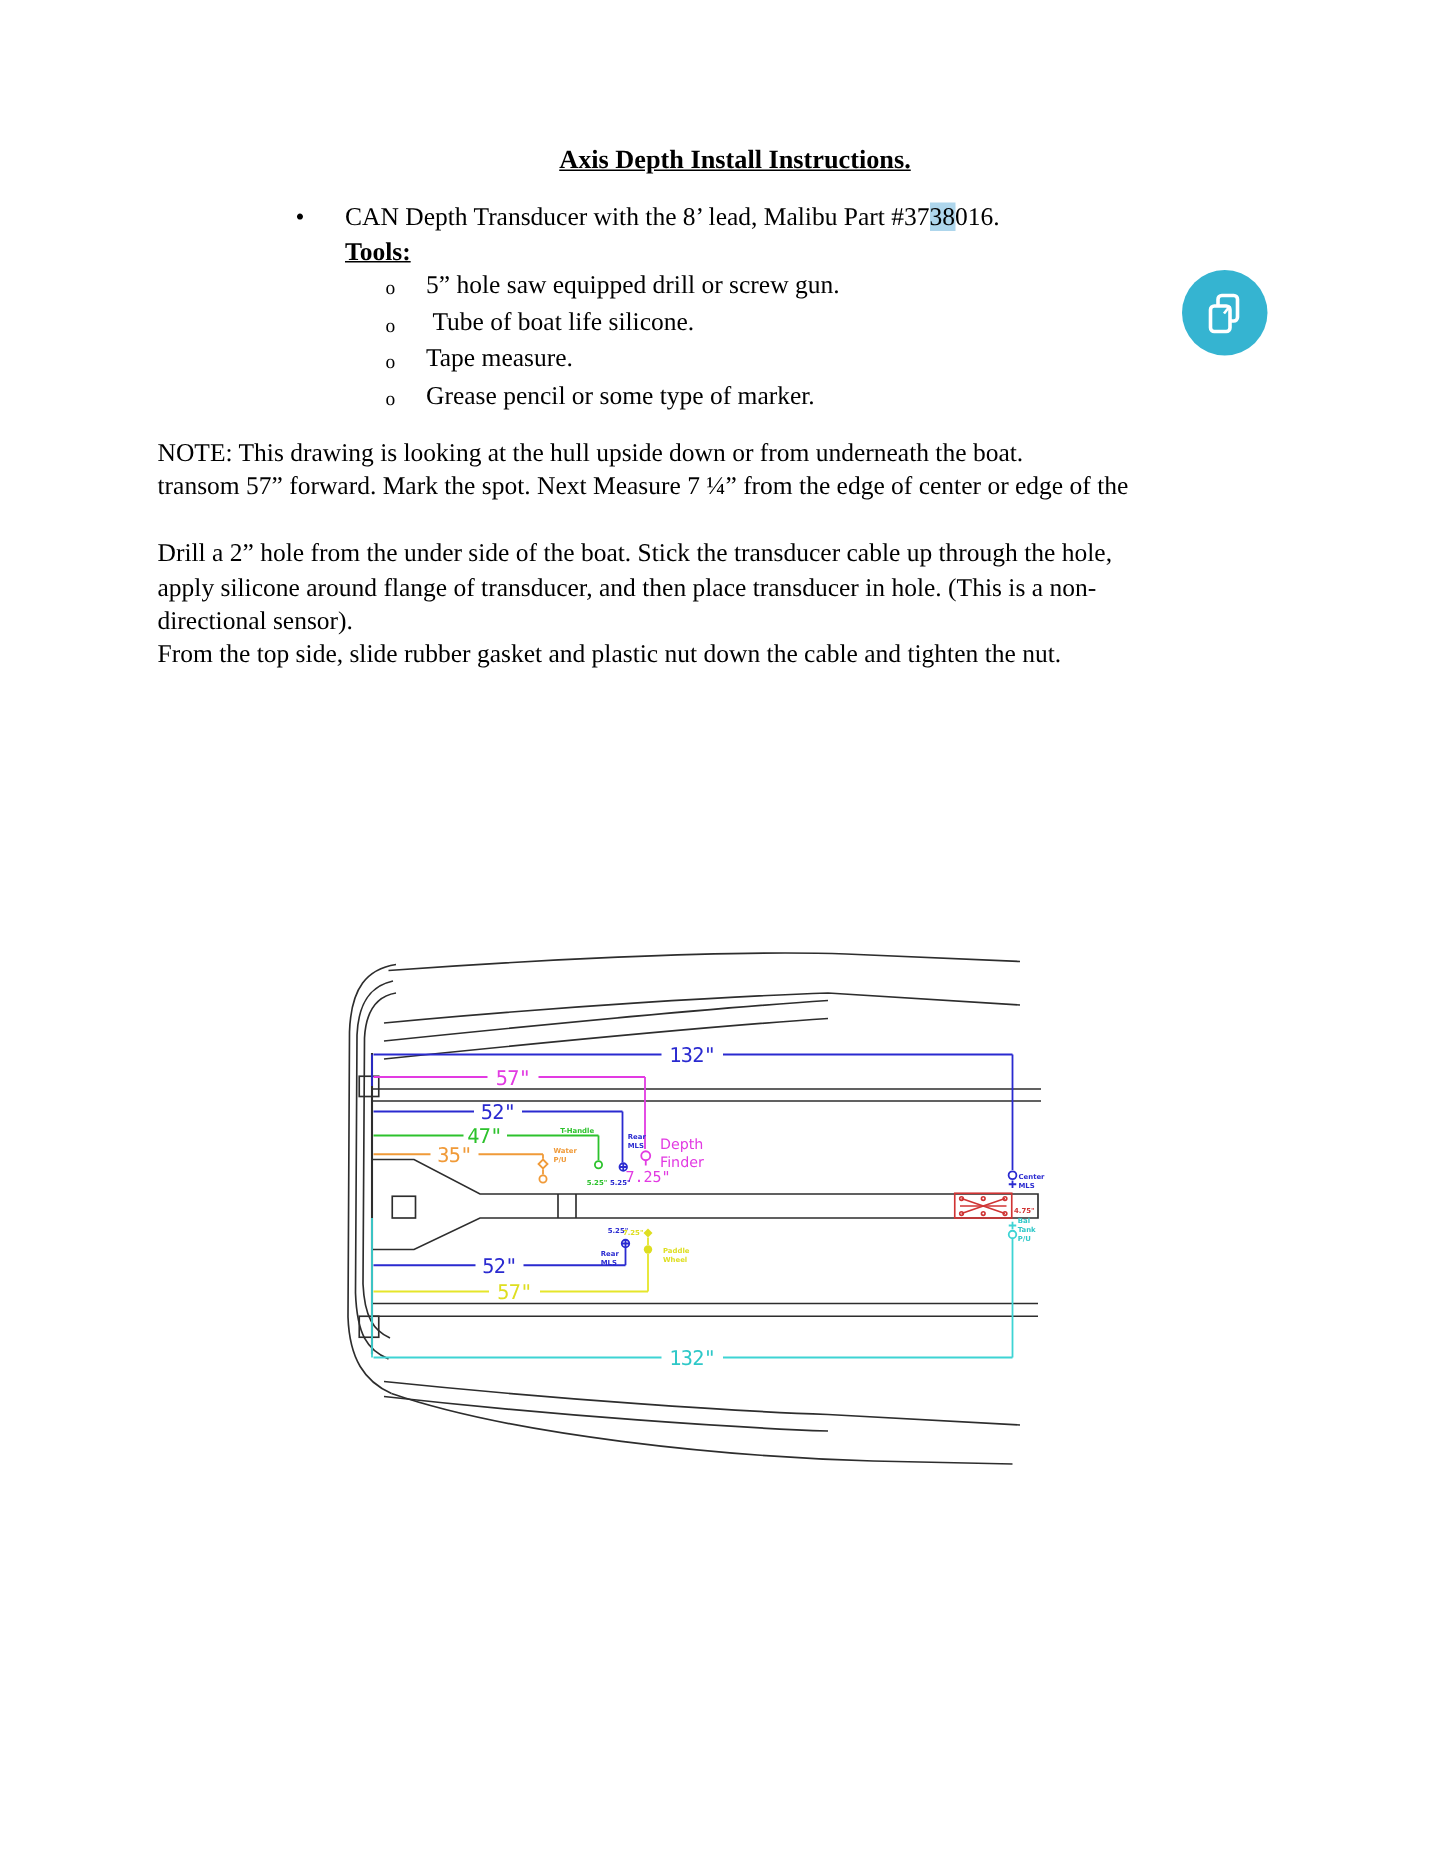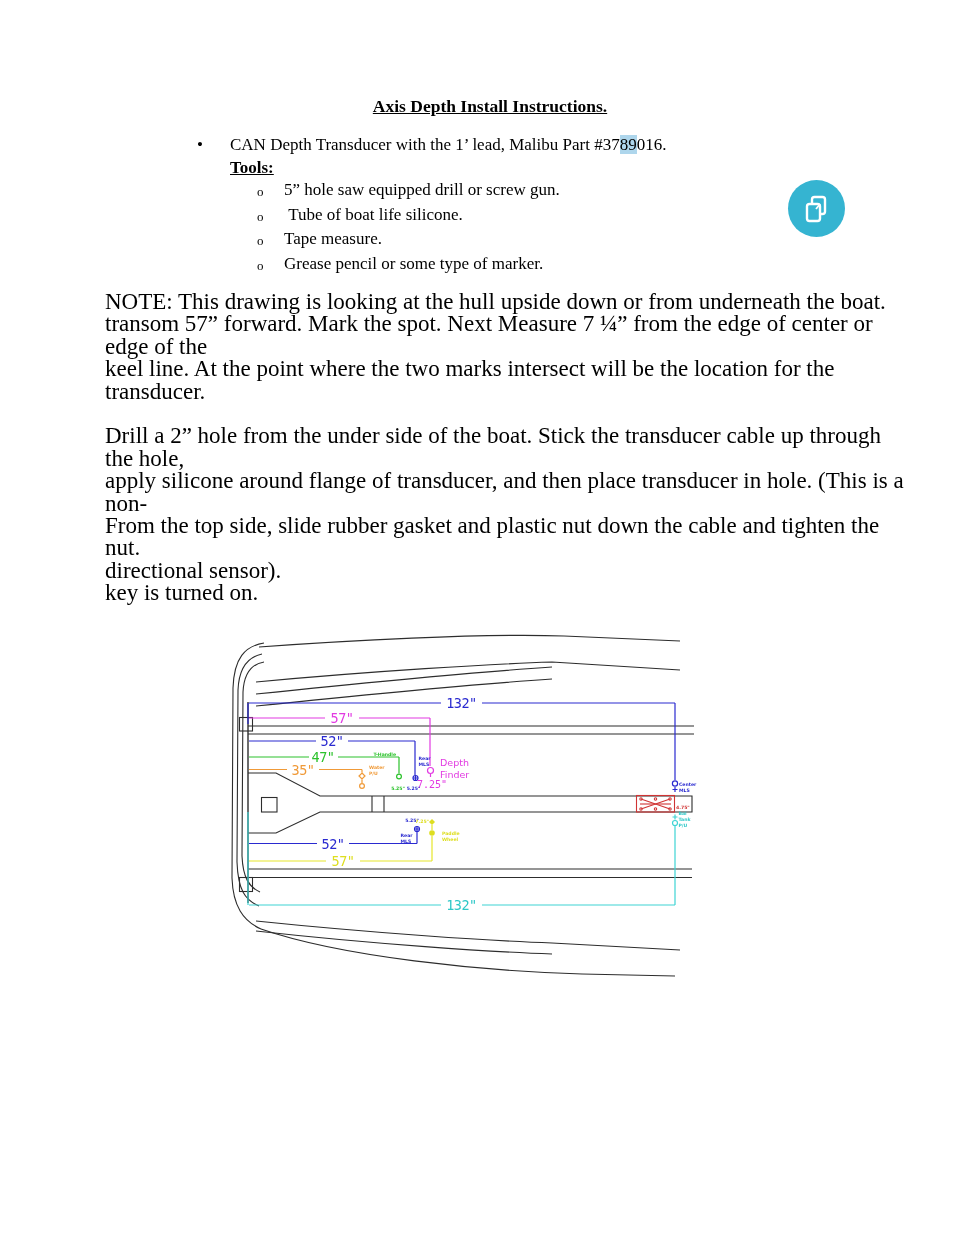--- a/index.html
+++ b/index.html
@@ -7,21 +7,21 @@
         font-family:"Liberation Serif", serif;color:#000;margin-left:12px;}
   .title{position:absolute;left:93px;top:96px;width:770px;text-align:center;
          font-size:17.5px;font-weight:bold;text-decoration:underline;}
   .intro{position:absolute;left:93px;top:134px;width:790px;font-size:17px;line-height:22.5px;}
   .intro .l1{margin-left:93px;}
   .bullet-row{margin-left:92px;display:flex;}
   .bullet-glyph{width:33px;}
   .tools-head{margin-left:125px;font-weight:bold;text-decoration:underline;}
   .tool-row{margin-left:152px;display:flex;white-space:pre-wrap;}
   .tool-glyph{width:27px;font-size:13px;padding-top:2px;}
-  .body-block{position:absolute;left:93px;top:291px;width:800px;font-size:23px;line-height:22.4px;}
+  .body-block{position:absolute;left:93px;top:291px;width:800px;font-size:17px;line-height:22.4px;}
   .body-block .gap{height:22.4px;}
   .hl{background:#aed6ec;}
   .badge{position:absolute;left:776px;top:180px;width:57px;height:57px;border-radius:50%;
          background:#35b4d1;display:flex;align-items:center;justify-content:center;cursor:pointer;}
   svg.diagram{position:absolute;left:0;top:0;}
   
   .k{stroke:#2d2d2d;fill:none;stroke-width:1.1;}
   .k2{stroke:#2d2d2d;fill:none;stroke-width:1.4;}
   .blu{stroke:#2a2ad0;fill:none;stroke-width:1.2;}
   .mag{stroke:#e23ae2;fill:none;stroke-width:1.2;}
@@ -41,21 +41,21 @@
 </head>
 <body>
 
 <div class="page">
 
   <div class="title">Axis Depth Install Instructions.</div>
 
   <div class="intro">
     <div class="bullet-row">
       <span class="bullet-glyph">•</span>
-      <span><span>CAN Depth Transducer with the 1’ lead, Malibu Part #37</span><span class="hl">89</span><span>016.</span></span>
+      <span><span>CAN Depth Transducer with the 8’ lead, Malibu Part #37</span><span class="hl">38</span><span>016.</span></span>
     </div>
     <div class="tools-head">Tools:</div>
     <div class="tool-row">
       <span class="tool-glyph">o</span>
       <span>5” hole saw equipped drill or screw gun.</span>
     </div>
     <div class="tool-row">
       <span class="tool-glyph">o</span>
       <span> Tube of boat life silicone.</span>
     </div>
@@ -65,27 +65,25 @@
     </div>
     <div class="tool-row">
       <span class="tool-glyph">o</span>
       <span>Grease pencil or some type of marker.</span>
     </div>
   </div>
 
   <div class="body-block">
     <div>NOTE: This drawing is looking at the hull upside down or from underneath the boat.</div>
     <div>transom 57” forward. Mark the spot.  Next Measure 7 ¼” from the edge of center or edge of the</div>
-    <div>keel line.  At the point where the two marks intersect will be the location for the transducer.</div>
     <div class="gap"></div>
     <div>Drill a 2” hole from the under side of the boat.  Stick the transducer cable up through the hole,</div>
     <div>apply silicone around flange of transducer, and then place transducer in hole. (This is a non-</div>
+    <div>directional sensor).</div>
     <div>From the top side, slide rubber gasket and plastic nut down the cable and tighten the nut.</div>
-    <div>directional sensor).</div>
-    <div>key is turned on.</div>
   </div>
 
   <div class="badge">
     <svg width="34" height="34" viewBox="0 0 34 34">
       <g fill="none" stroke="#ffffff" stroke-width="2.4" stroke-linejoin="round">
         <rect x="12" y="5" width="13" height="17" rx="2.5" fill="none"></rect>
         <rect x="7" y="12" width="13" height="17" rx="2.5" fill="#35b4d1"></rect>
         <path d="M 20,12 L 16,17" stroke-width="1.8"></path>
       </g>
     </svg>

